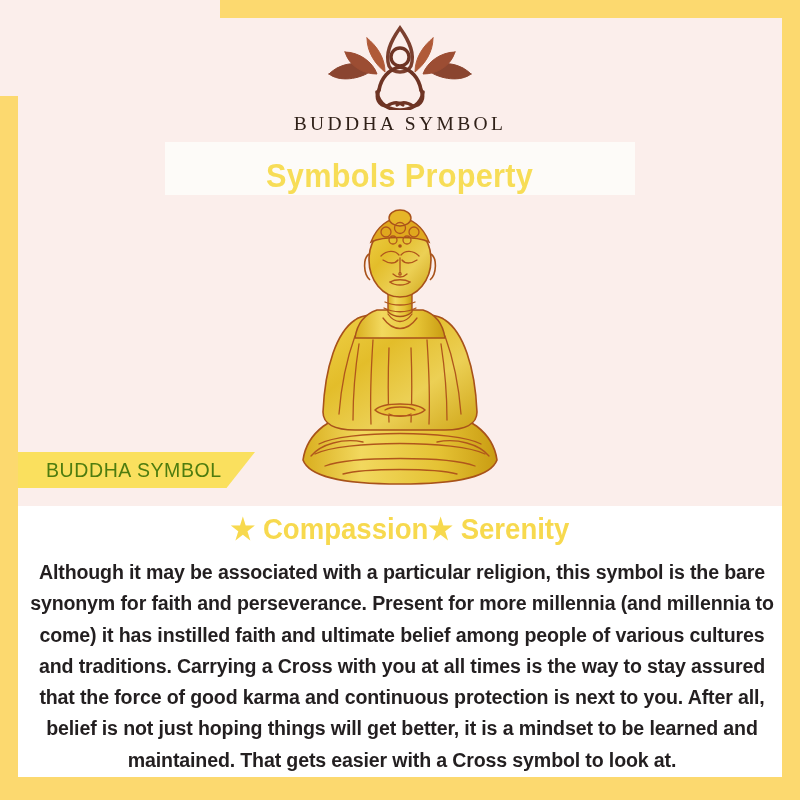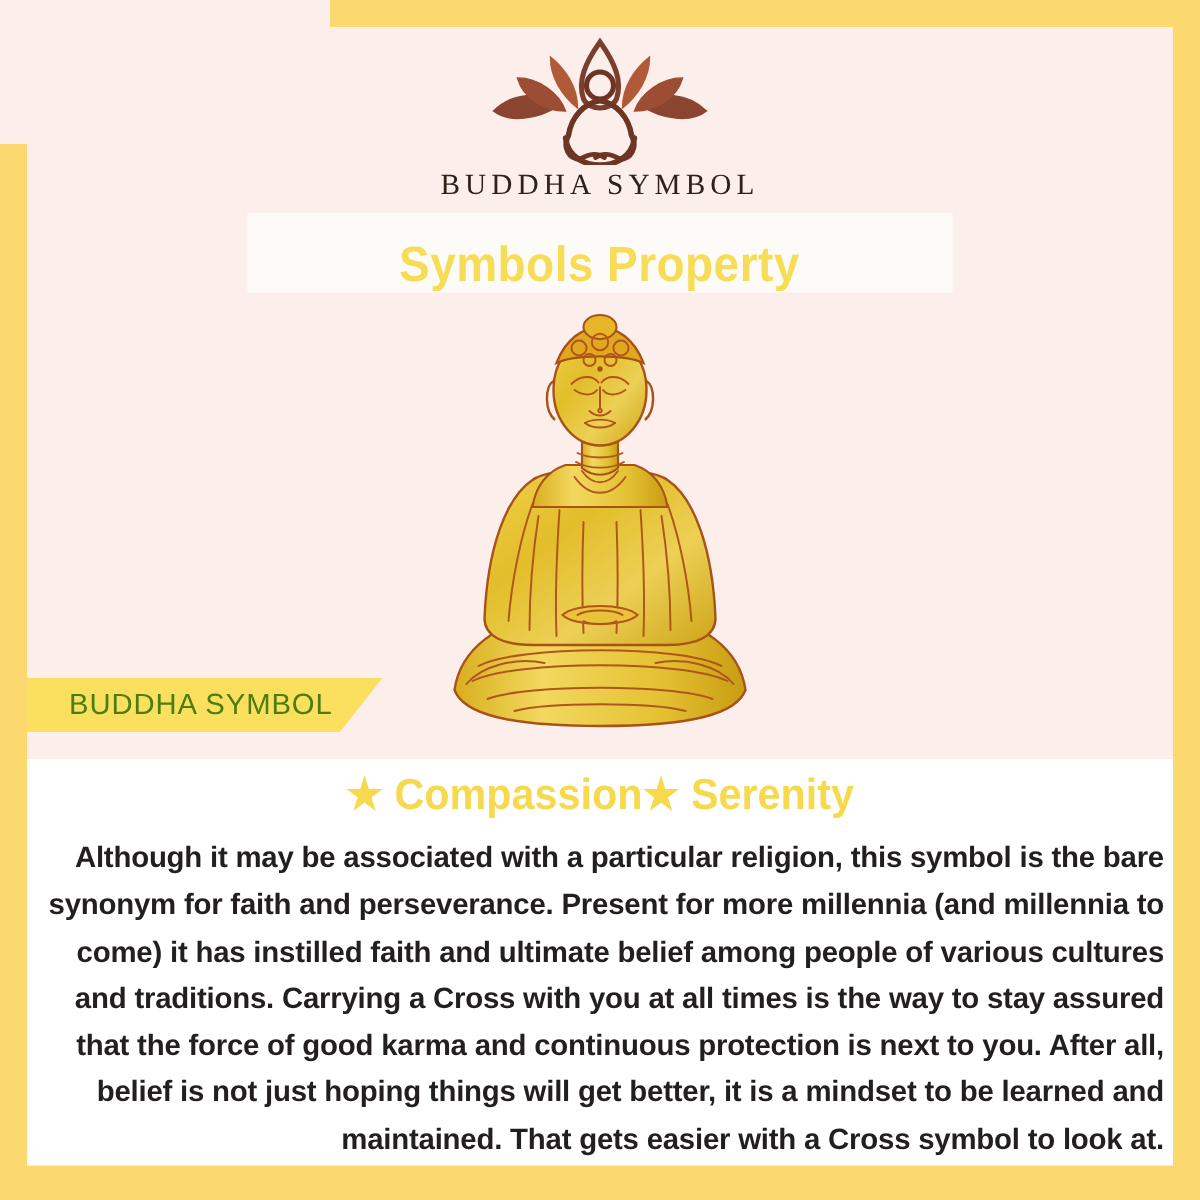--- a/index.html
+++ b/index.html
@@ -145,21 +145,21 @@
   .body-copy {
     position: absolute;
     top: 557px; left: 28px;
     width: 748px;
     z-index: 4;
     font-size: 19.6px;
     font-weight: bold;
     line-height: 31.3px;
     color: #231f20;
     letter-spacing: -0.15px;
-    text-align: right;
+    text-align: center;
   }
 </style>
 </head>
 <body>
 
 <div class="page">
 
   <div class="upper-panel"></div>
   <div class="lower-panel"></div>
 

